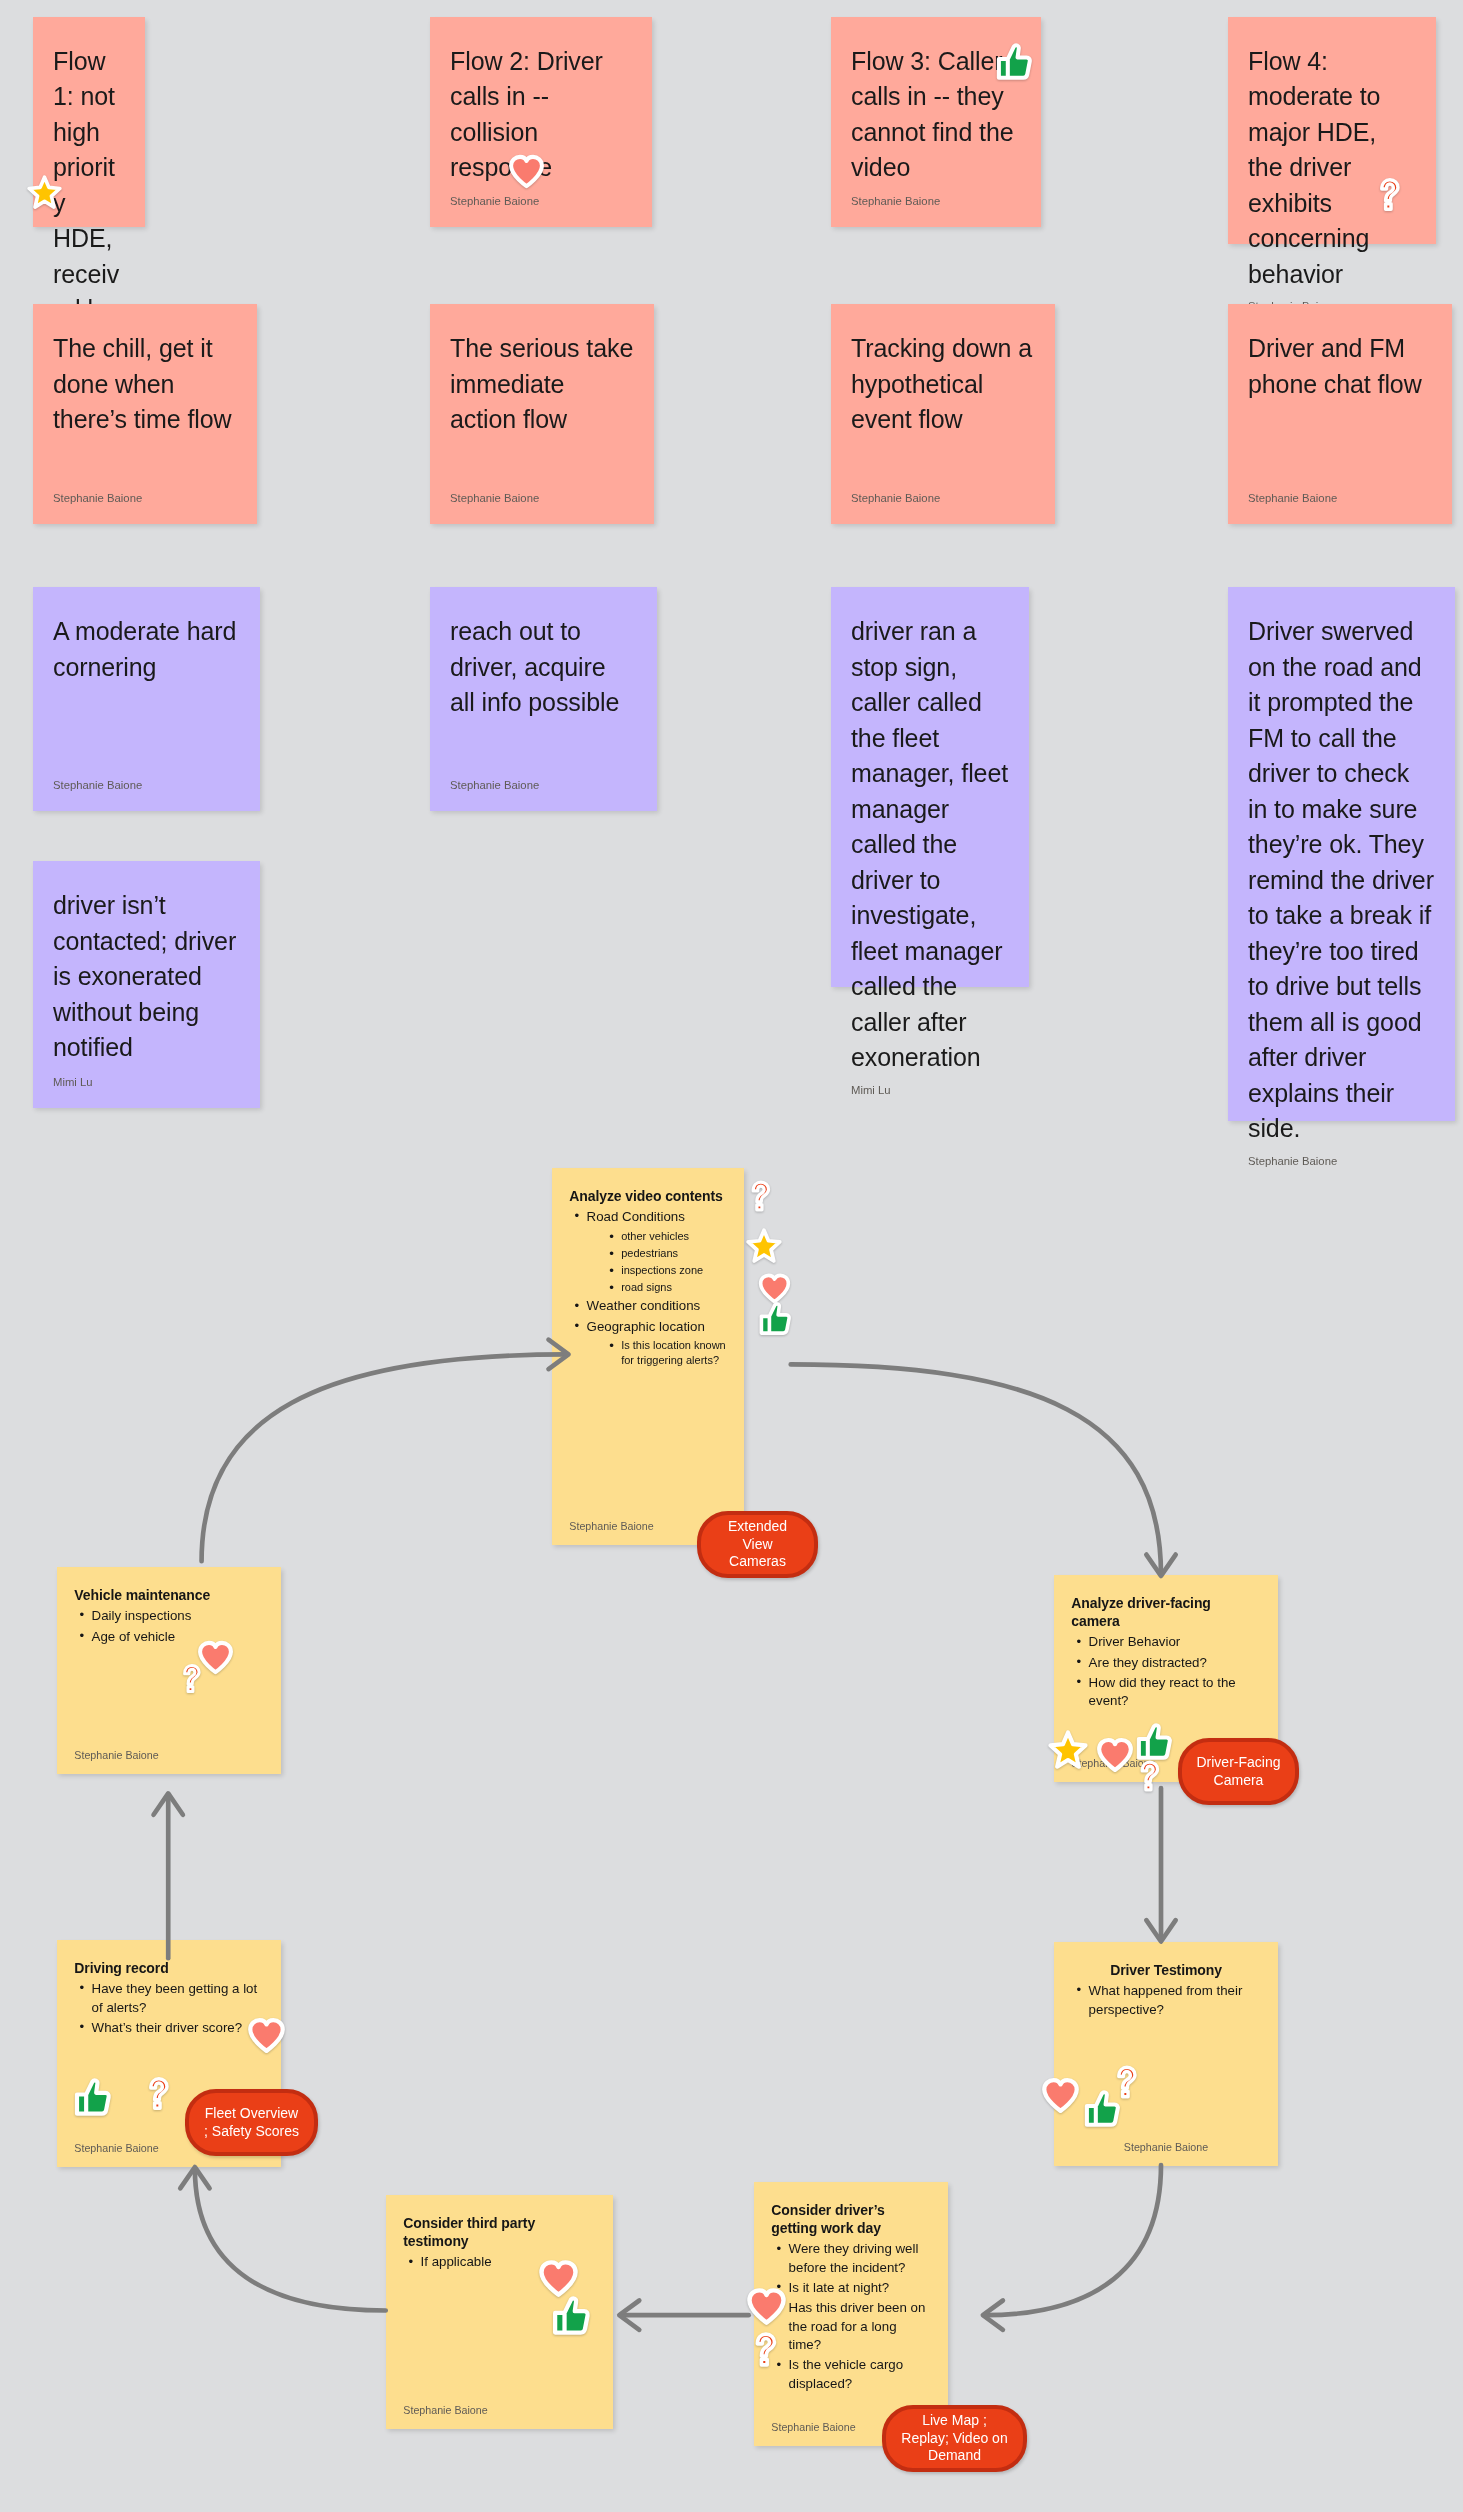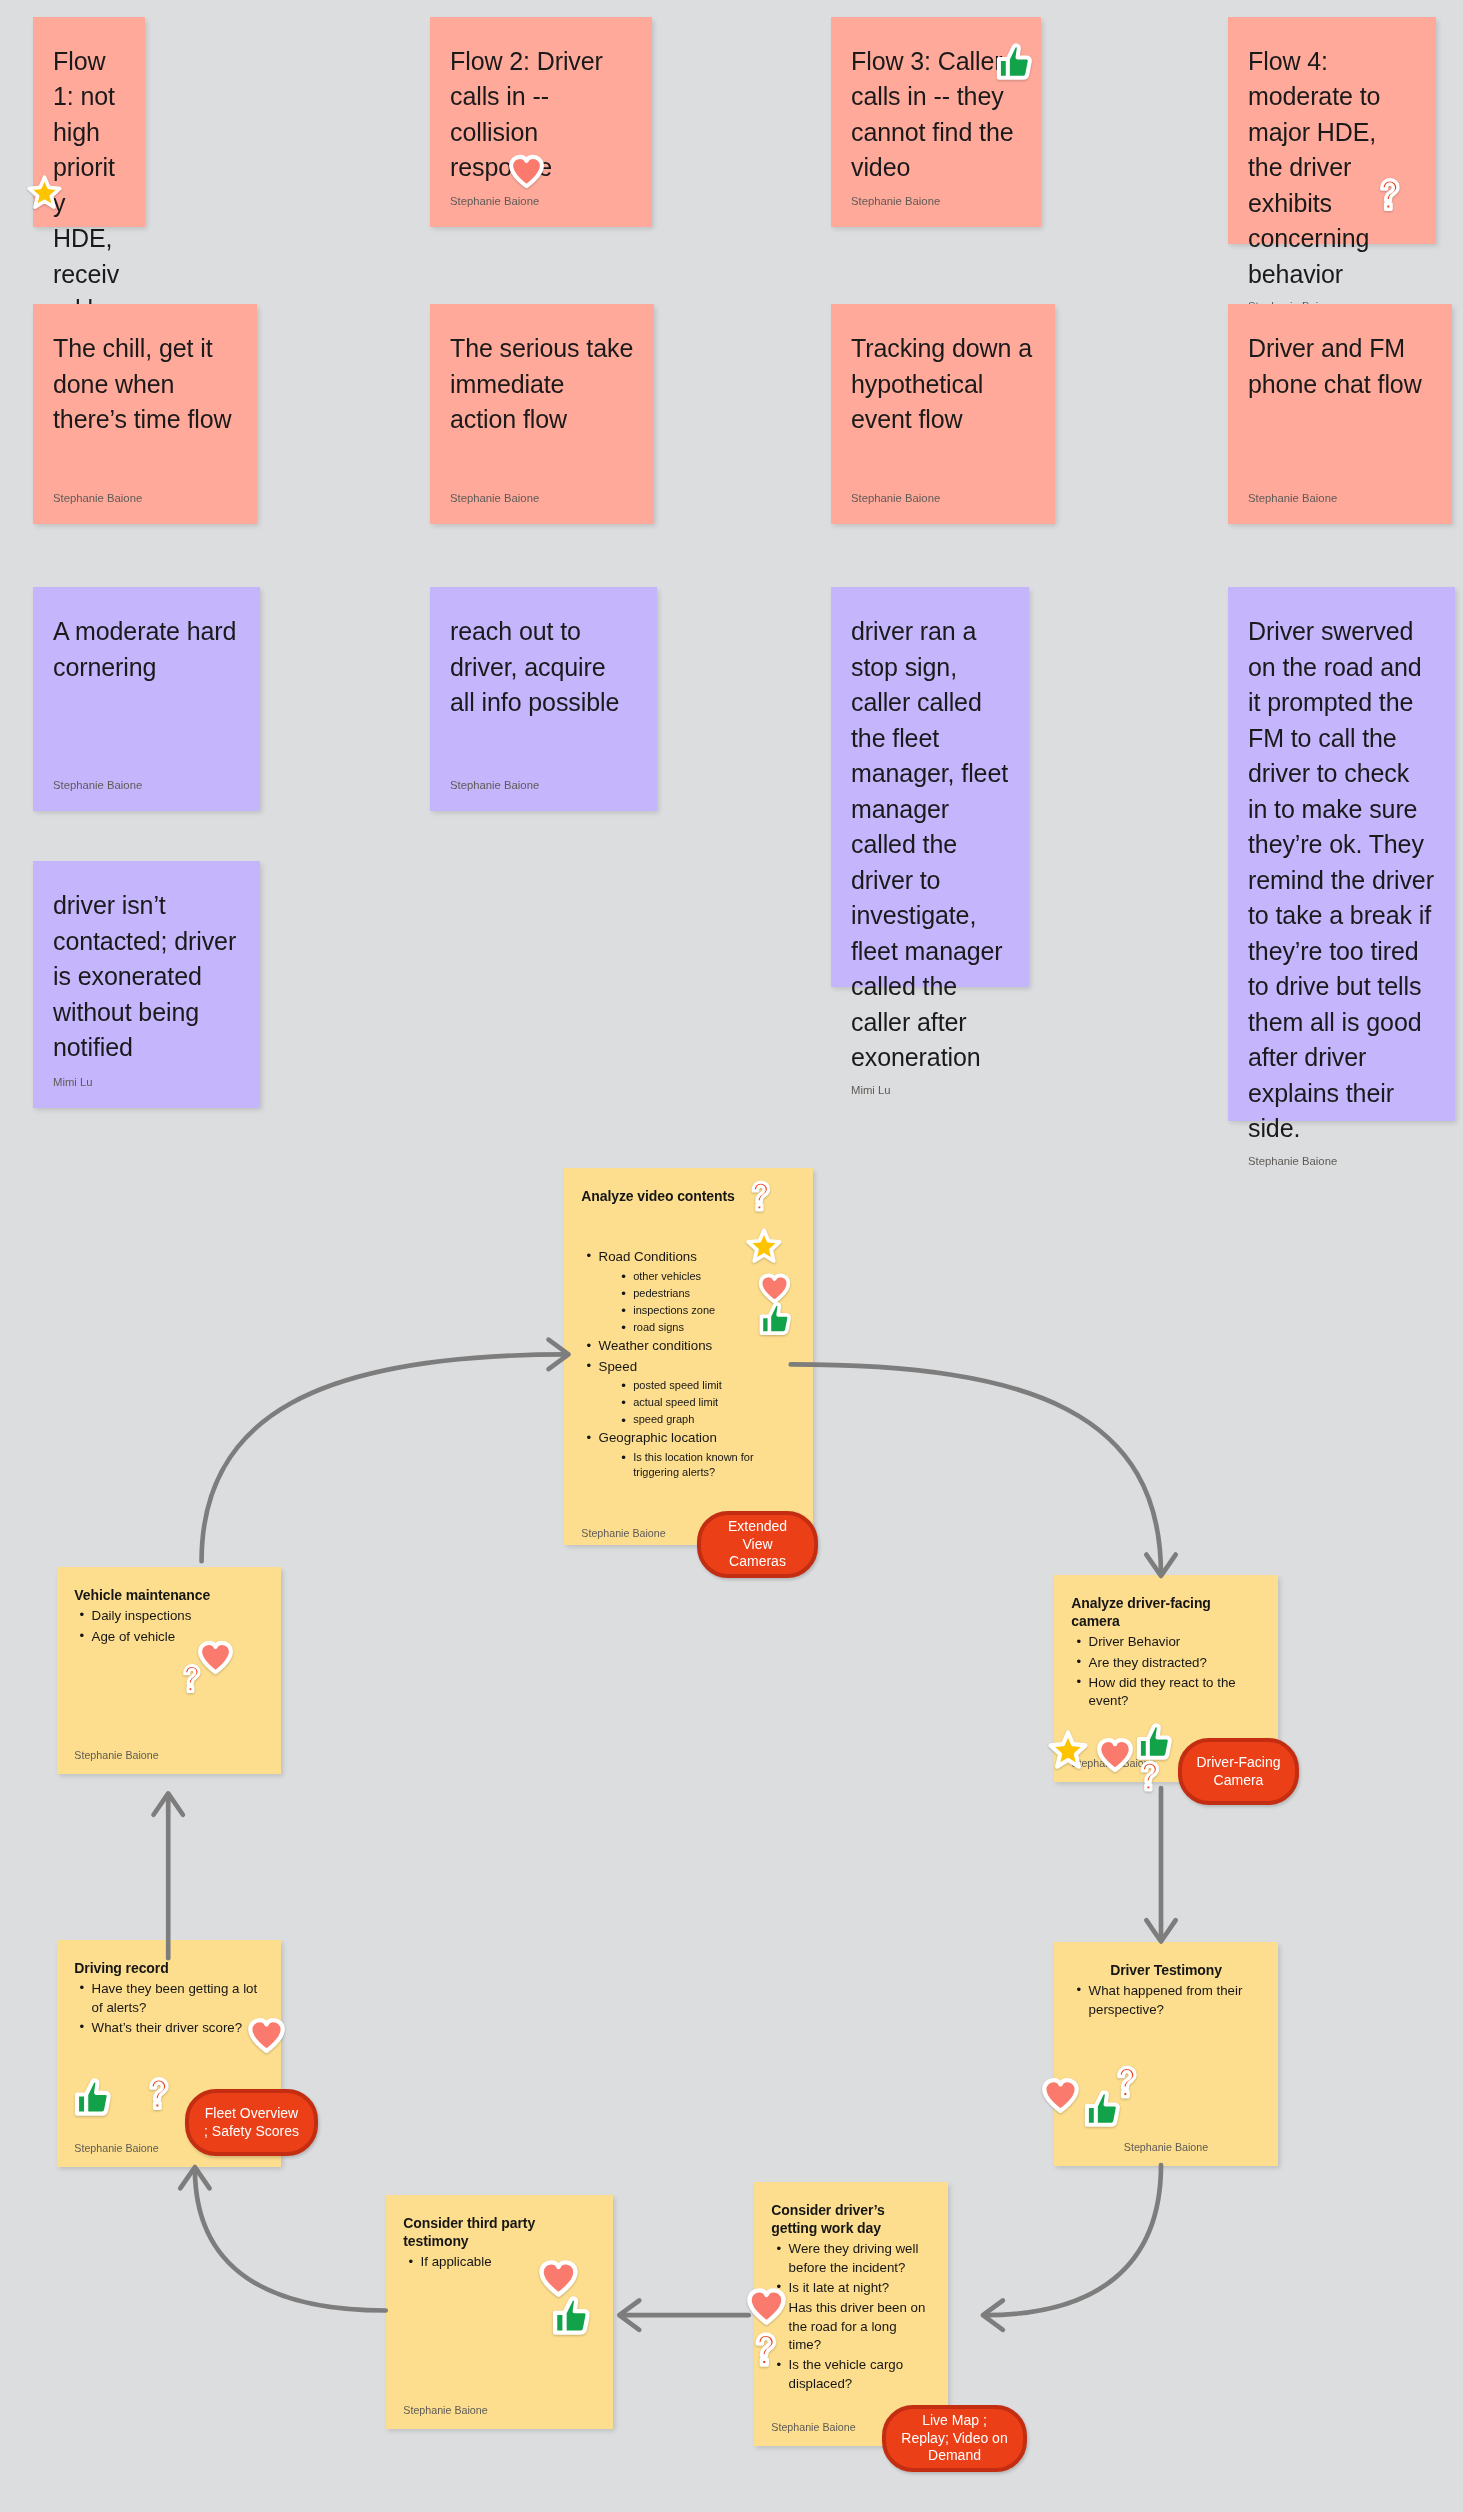--- a/index.html
+++ b/index.html
@@ -231,39 +231,32 @@
   <div class="sticky peach" style="left:1228px; top:587px; width:227px; height:534px;">
     <div class="body">Driver swerved on the road and it prompted the FM to call the driver to check in to make sure they’re ok. They remind the driver to take a break if they’re too tired to drive but tells them all is good after driver explains their side.</div>
     <div class="author">Stephanie Baione</div>
   </div>
 
   <div class="sticky peach" style="left:33px; top:861px; width:227px; height:247px;">
     <div class="body">driver isn’t contacted; driver is exonerated without being notified</div>
     <div class="author">Mimi Lu</div>
   </div>
 
-  <div class="flowcard" style="left:564px; top:1168px; width:249px; height:377px;gap:40px;">
+  <div class="flowcard" style="left:552px; top:1168px; width:192px; height:377px;">
     <div class="title">Analyze video contents</div>
     <ul>
       <li><span>Road Conditions</span>
         <ul>
           <li>other vehicles</li>
           <li>pedestrians</li>
           <li>inspections zone</li>
           <li>road signs</li>
         </ul>
       </li>
       <li>Weather conditions</li>
-      <li><span>Speed</span>
-        <ul>
-          <li>posted speed limit</li>
-          <li>actual speed limit</li>
-          <li>speed graph</li>
-        </ul>
-      </li>
       <li><span>Geographic location</span>
         <ul>
           <li>Is this location known for triggering alerts?</li>
         </ul>
       </li>
     </ul>
     <div class="author">Stephanie Baione</div>
   </div>
   <span class="reaction" style="left:743px; top:1178px; width:35px; height:36px;">
     <svg viewBox="0 0 48 48">

